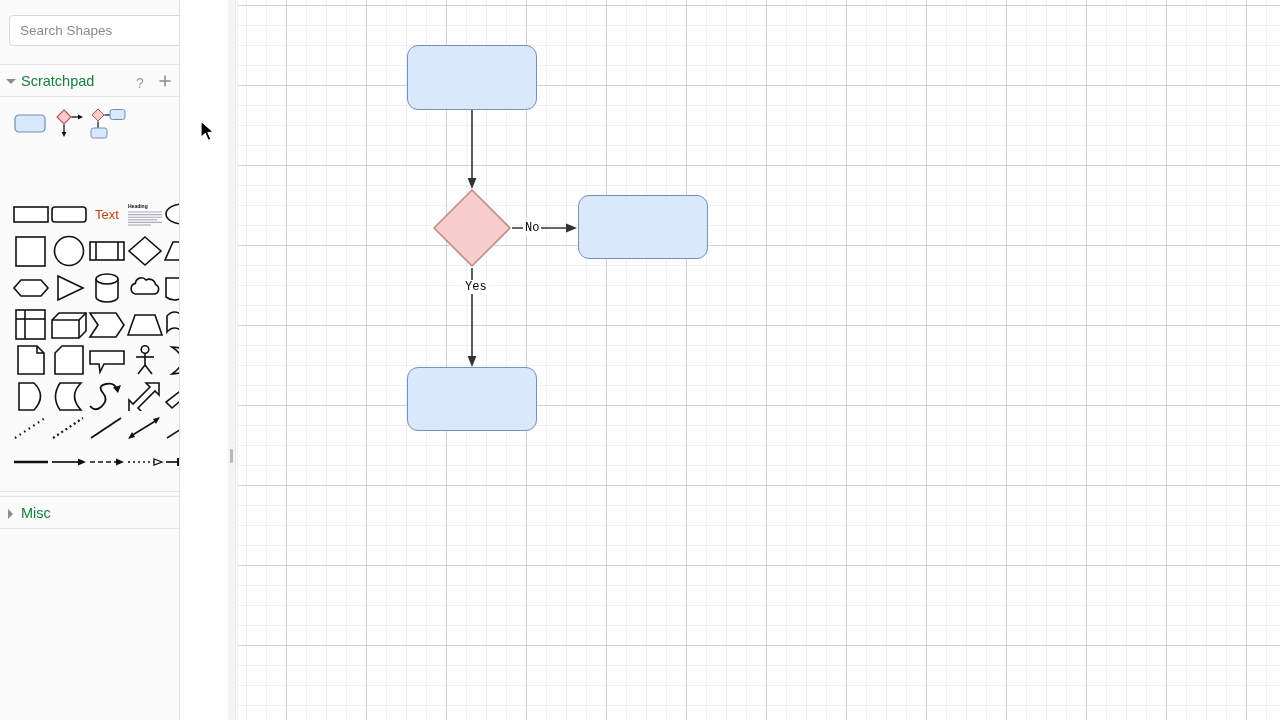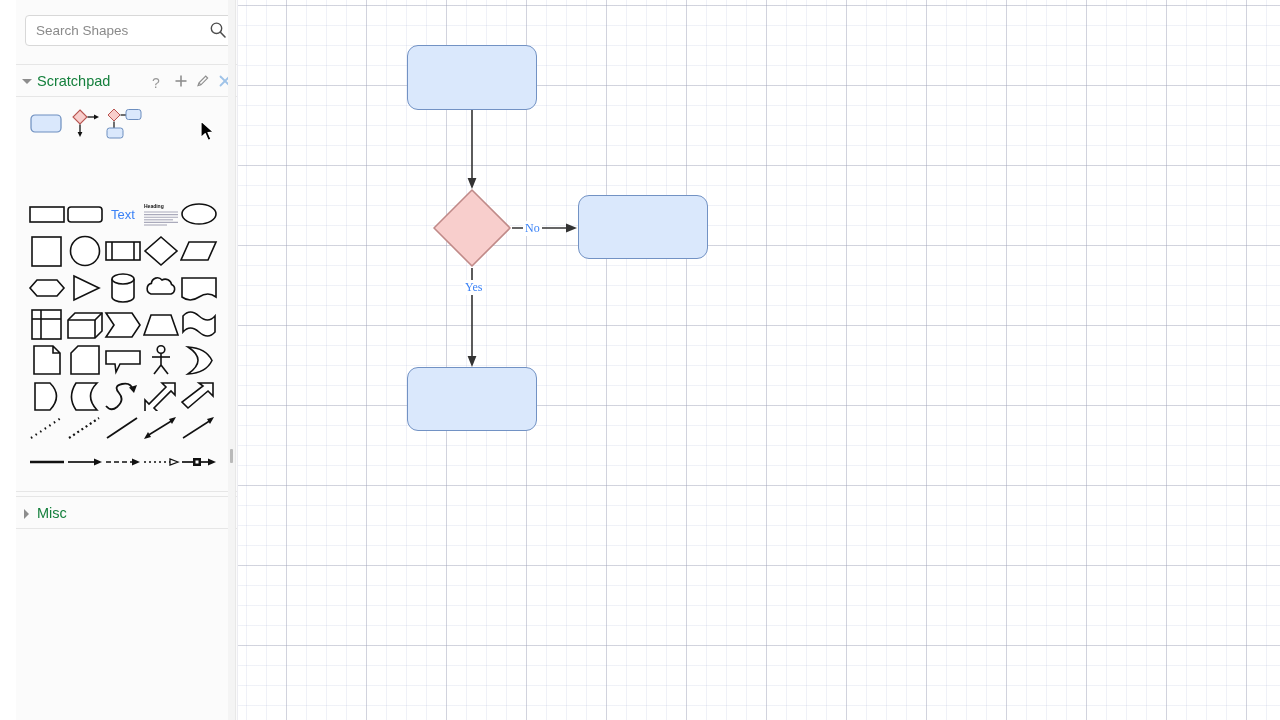--- a/index.html
+++ b/index.html
@@ -8,22 +8,22 @@
     width: 1280px; height: 720px;
     overflow: hidden;
     font-family: "Liberation Sans", sans-serif;
     background: #ffffff;
   }
 
   #app { position: relative; width: 1280px; height: 720px; }
 
   
   #sidebar {
-    position: absolute; left: 16px; top: 0;
-    width: 228px; height: 720px;
+    position: absolute; left: 0; top: 0;
+    width: 180px; height: 720px;
     background: #fbfbfb;
     border-right: 1px solid #e0e0e0;
     overflow: hidden;
     text-decoration: underline;
   }
 
   
   .search-wrap {
     position: absolute; left: 9px; top: 15px;
     width: 209px; height: 31px;
@@ -100,21 +100,21 @@
     background: #fbfbfb;
     border-bottom: 1px solid #e6e6e6;
   }
   .pal-cell {
     position: absolute;
     width: 38px; height: 30px;
     display: flex; align-items: center; justify-content: center;
   }
   .pal-cell svg { display: block; }
   .pal-text {
-    font-size: 13px; color: #3b82f6;
+    font-size: 13px; color: #c2410c;
     font-family: "Liberation Sans", sans-serif;
   }
 
   
   .coll { cursor: pointer; }
 
   
   #splitter {
     position: absolute; left: 228px; top: 0;
     width: 8px; height: 720px;
@@ -151,23 +151,23 @@
     position: absolute;
     background: #dae8fc;
     border: 1px solid #7292c4;
     border-radius: 11px;
   }
   .diamond {
     position: absolute;
   }
   .edge-label {
     position: absolute;
-    font-family: Liberation Serif, serif;
+    font-family: Liberation Mono, monospace;
     font-size: 12px;
-    color: #3b82f6;
+    color: #000000;
     background: #fff;
     padding: 0 2px;
     white-space: nowrap;
   }
 
   
   #cursor { position: absolute; left: 200px; top: 120px; width: 17px; height: 24px; pointer-events: none; }
 </style>
 </head>
 <body>

